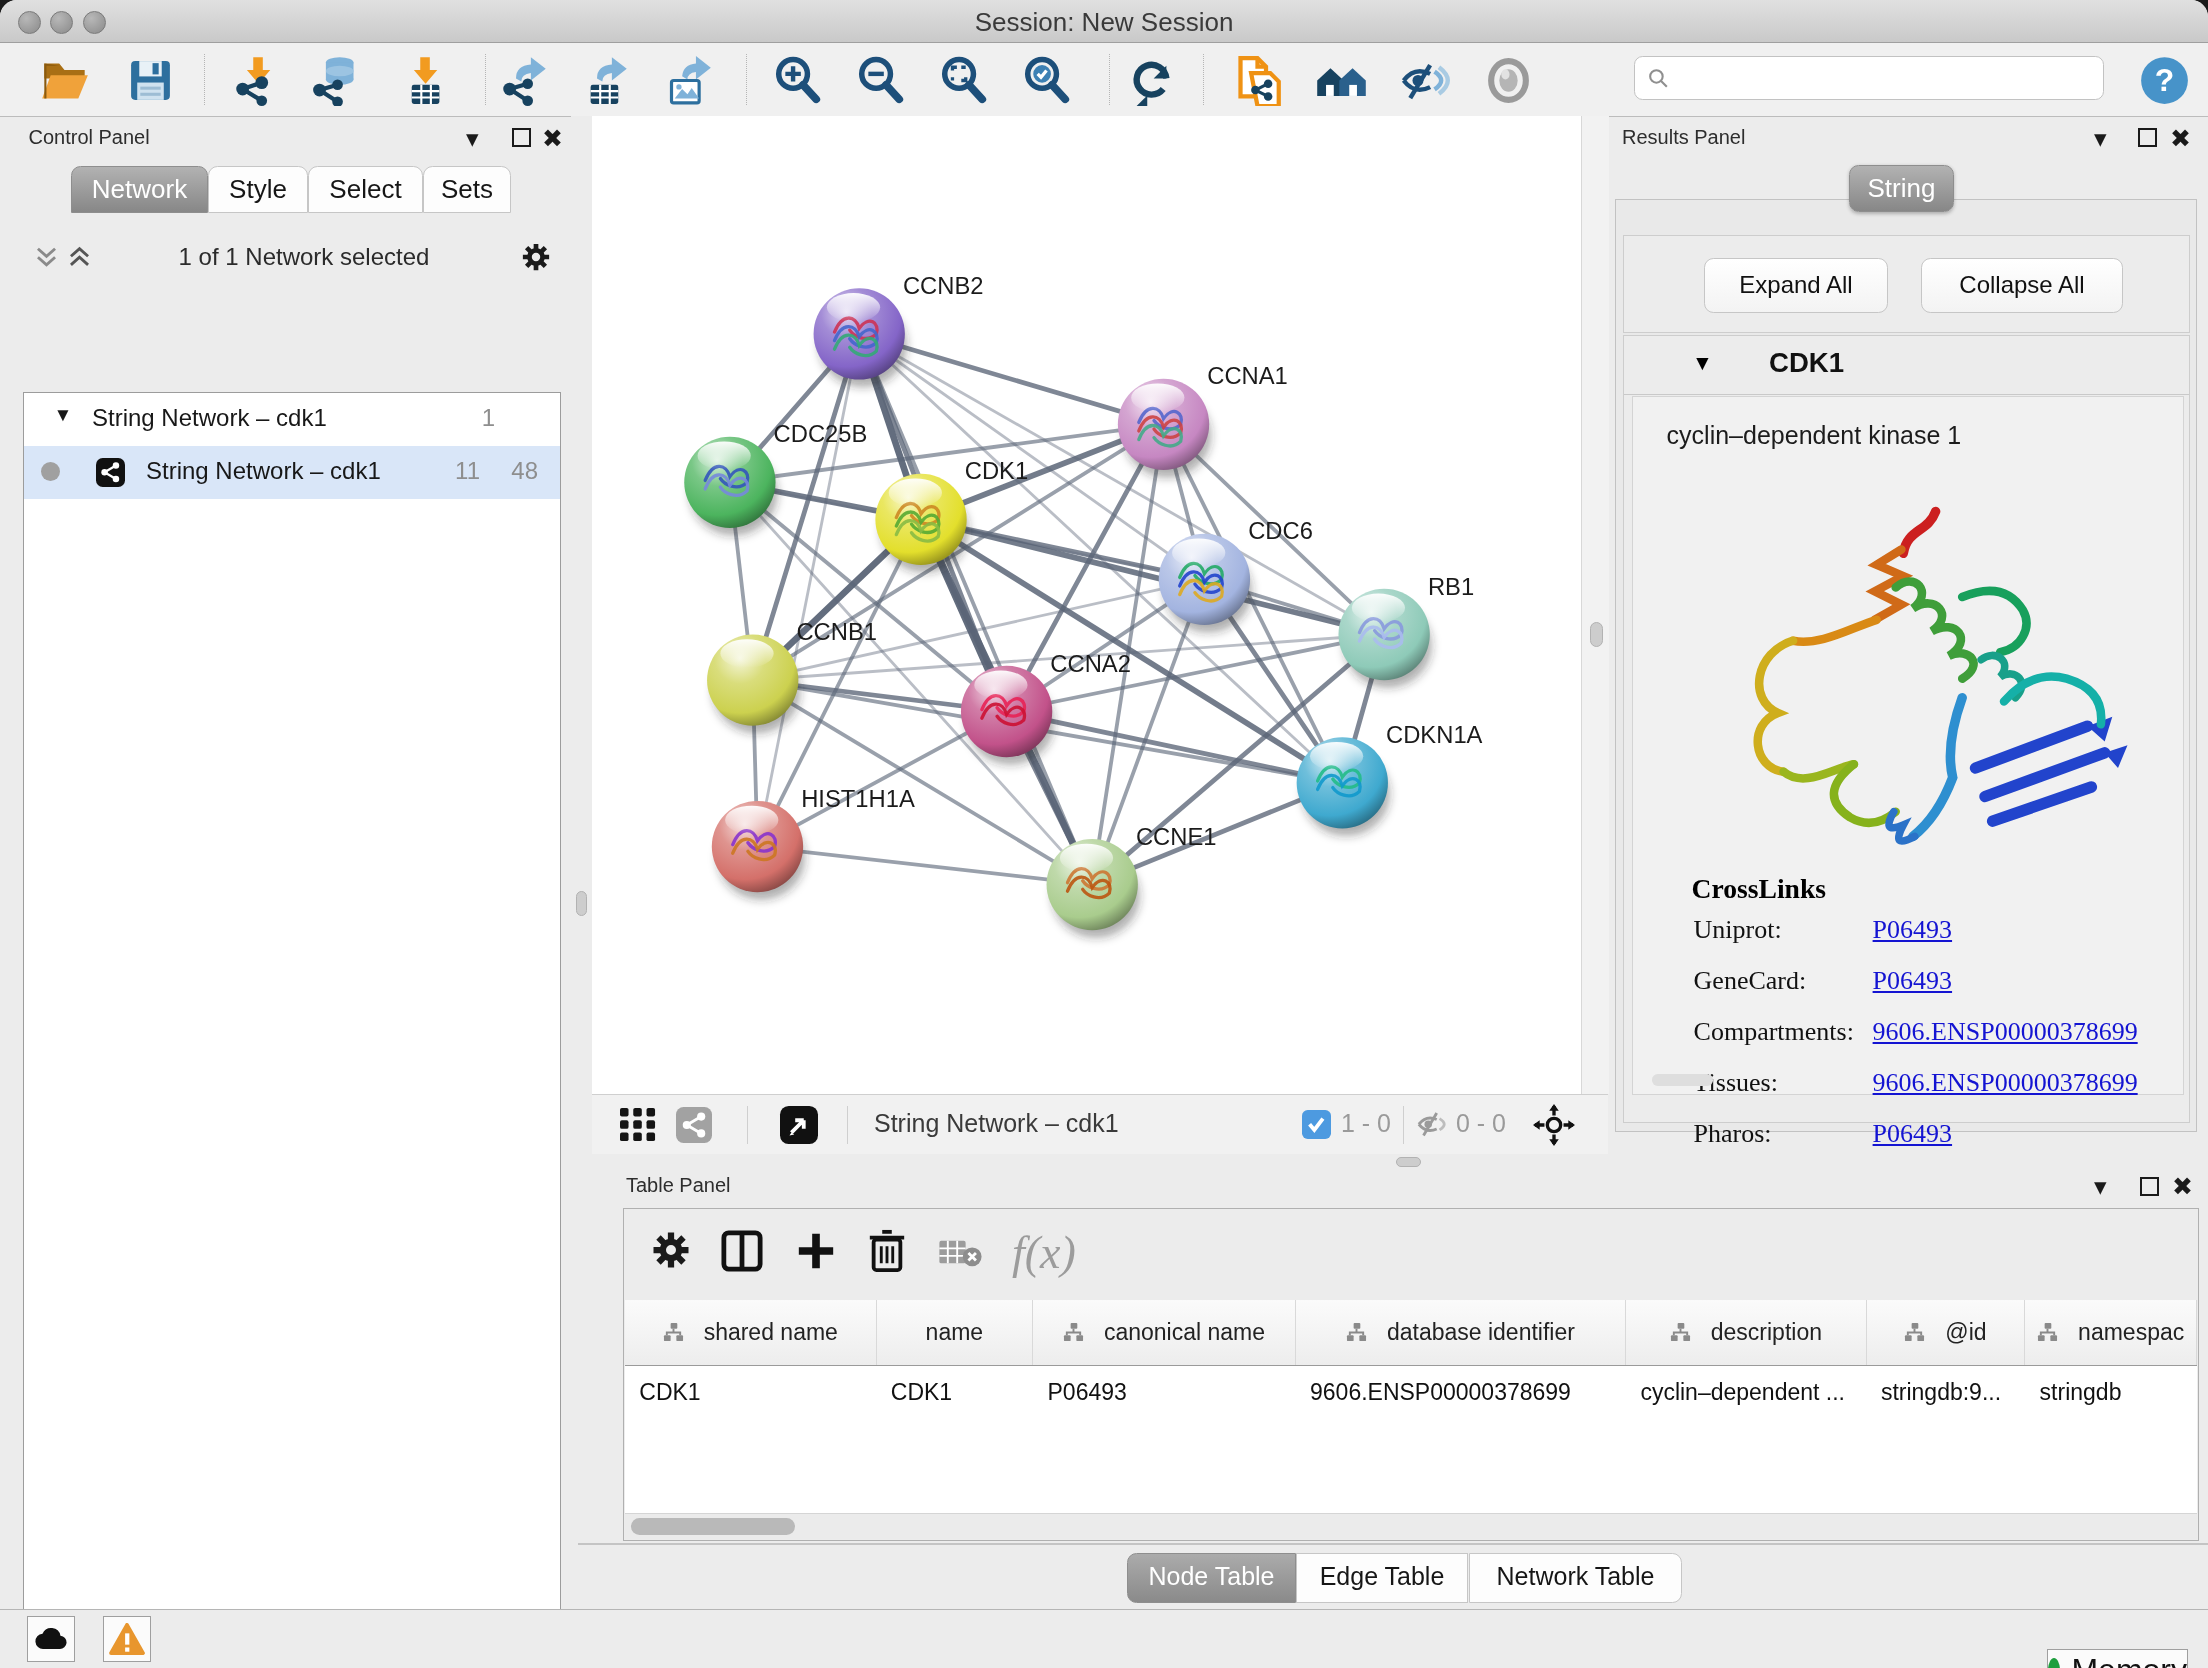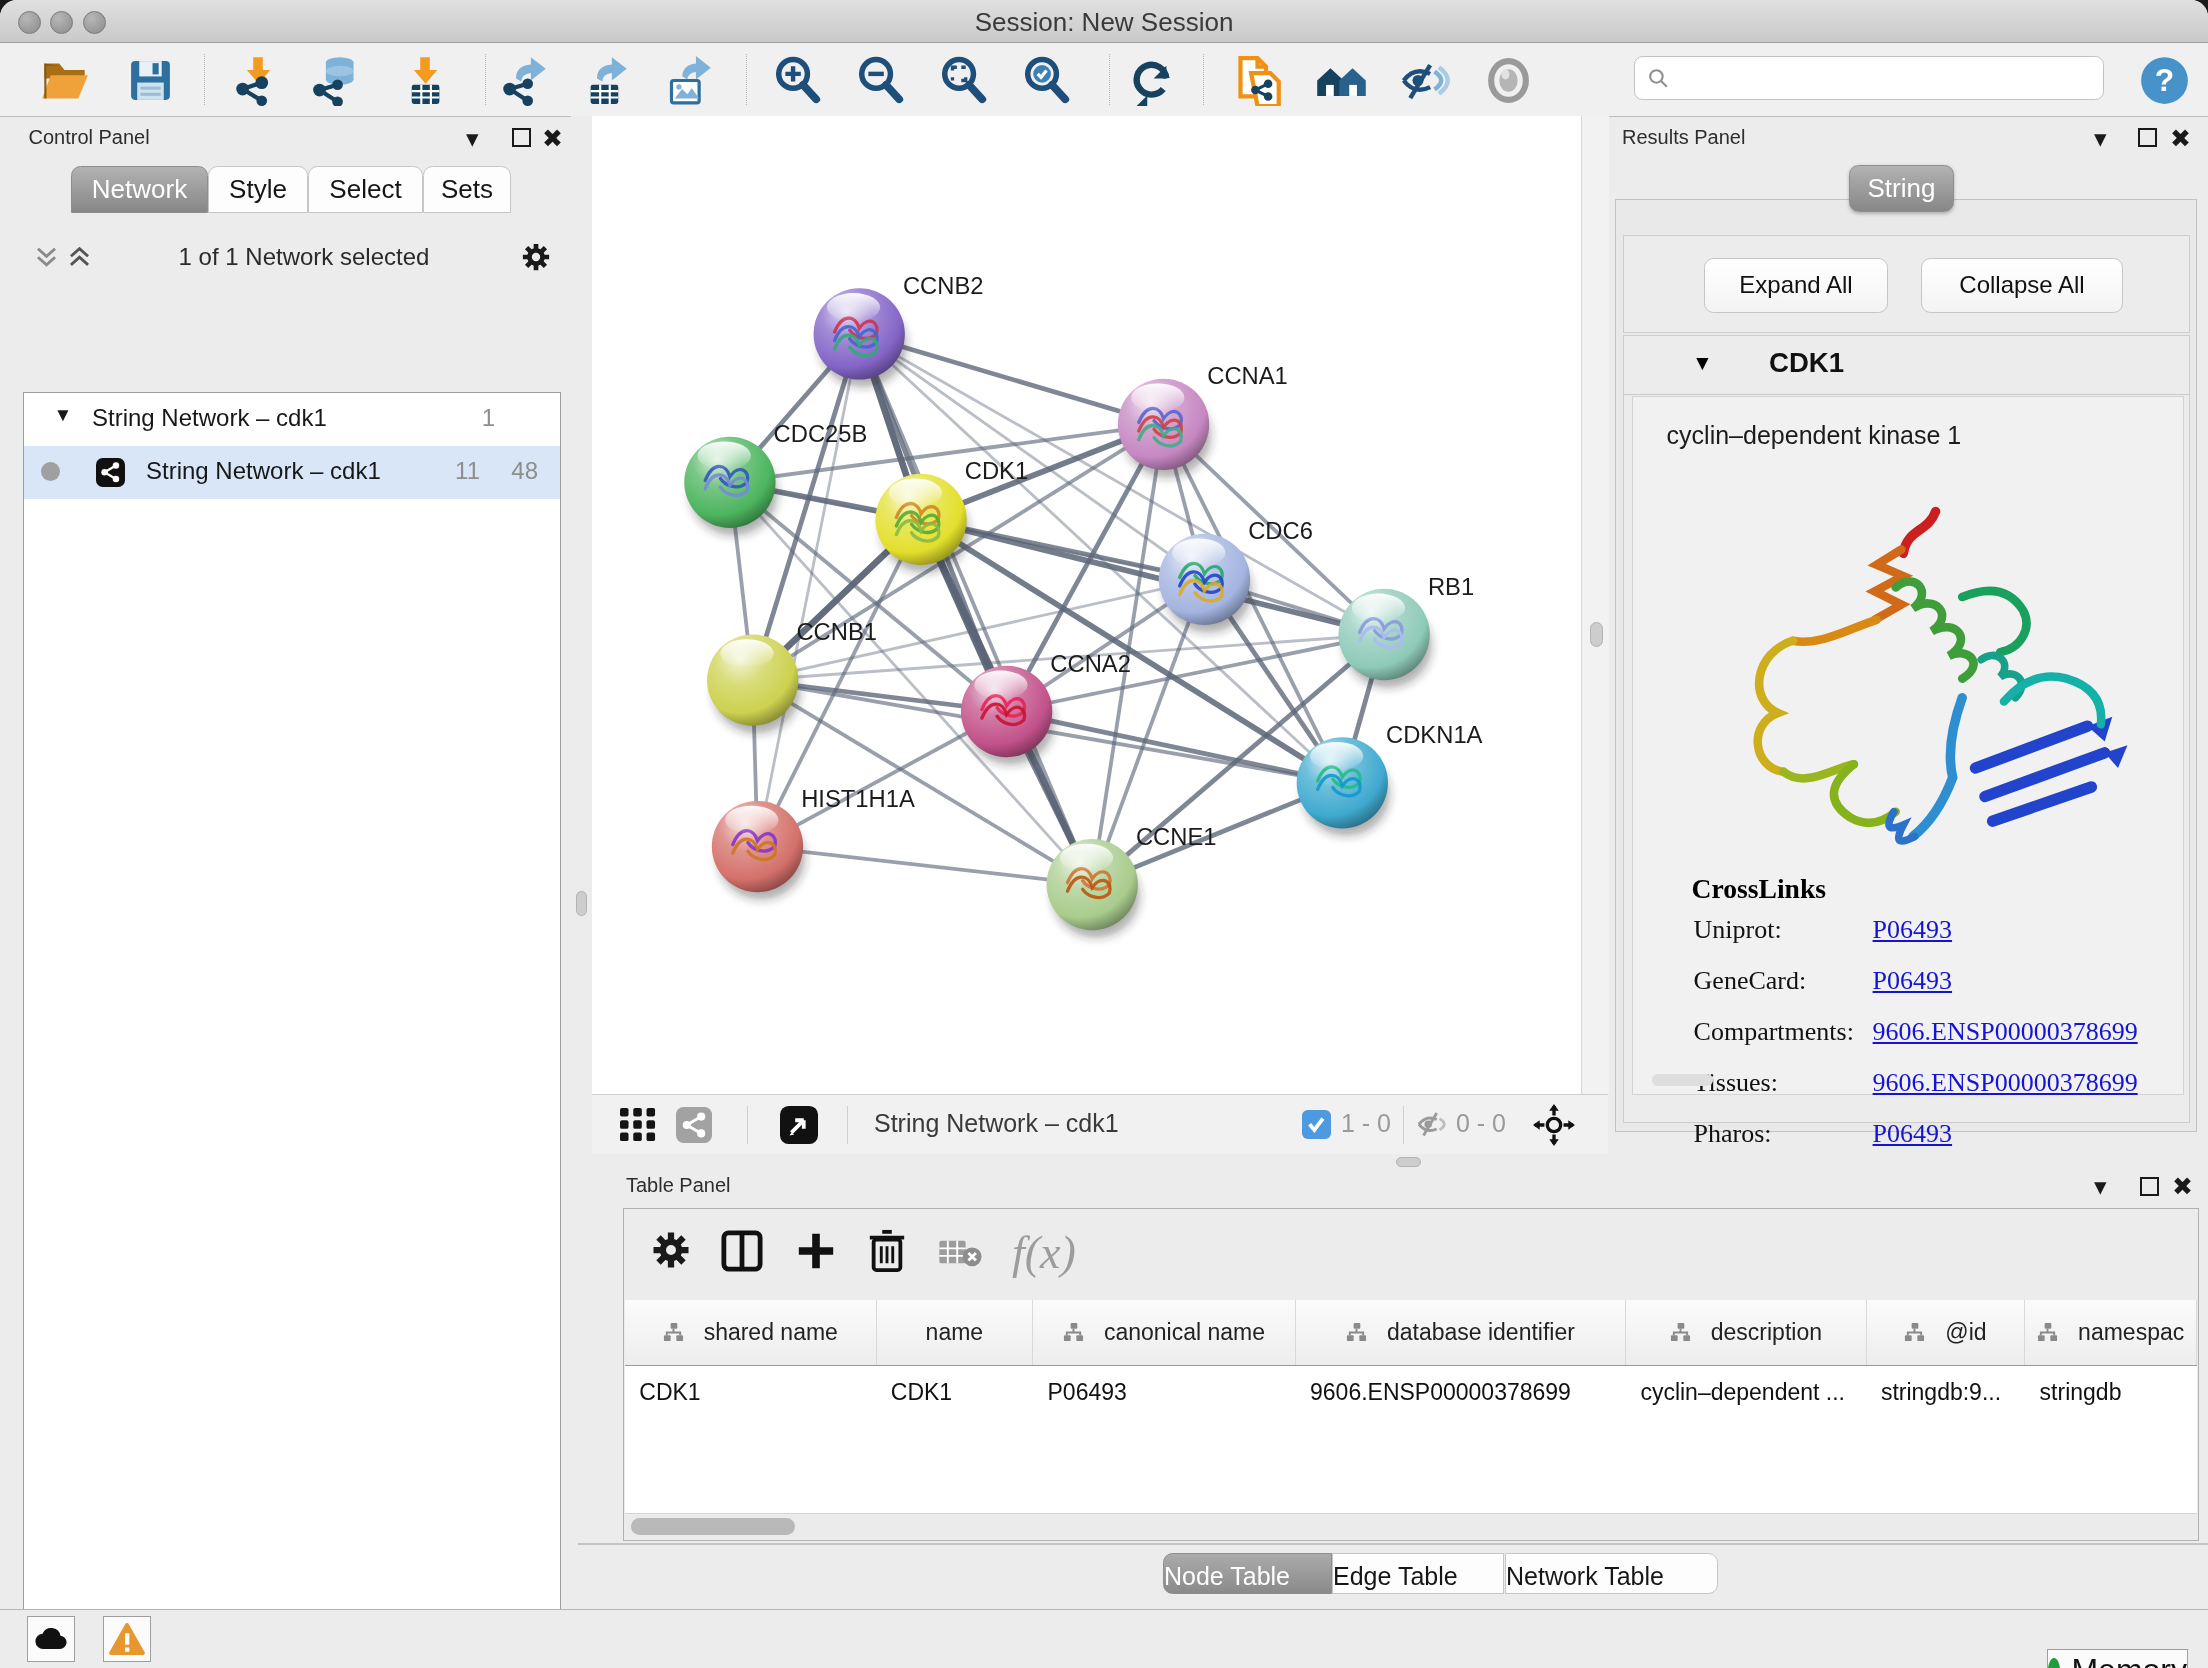--- a/index.html
+++ b/index.html
@@ -54,22 +54,22 @@
   
   .tpbox{left:623px;top:1208px;width:1576px;height:333px;background:#ececec;border:1px solid #b0b0b0;box-sizing:border-box;}
   .thead{display:flex;height:65px;background:linear-gradient(#fbfbfb,#ededed);border-bottom:1.9px solid #9a9a9a;}
   .th{display:flex;align-items:center;justify-content:center;gap:20px;font-size:23px;color:#222;
       border-right:1px solid #d9d9d9;box-sizing:border-box;overflow:hidden;white-space:nowrap;}
   .trowdata{display:flex;height:53px;background:#fff;}
   .td{font-size:23px;color:#111;padding-left:14.3px;box-sizing:border-box;overflow:hidden;white-space:nowrap;
       display:flex;align-items:center;}
   .hscroll{position:absolute;left:1px;bottom:1px;width:1572px;height:25px;background:#ebebeb;border-top:1px solid #d5d5d5;}
   .hthumb{position:absolute;left:5.7px;top:3.8px;width:164px;height:17px;background:#b9b9b9;border-radius:8.6px;}
-  .btab{display:inline-block;height:41px;padding-top:7.6px;box-sizing:border-box;
-    font-size:25px;background:#fdfdfd;border:1px solid #c6c6c6;color:#161616;margin-left:36px;}
+  .btab{display:inline-block;height:50px;padding-top:7.6px;box-sizing:border-box;text-align:center;
+    font-size:25px;background:#fdfdfd;border:1px solid #c6c6c6;color:#161616;}
   .btab.sel{background:linear-gradient(#ababab,#8a8a8a);color:#fff;border-color:#8e8e8e;}
   
   .bottombar{left:0;top:1609px;width:2208px;height:59px;background:#ececec;border-top:1px solid #b5b5b5;}
   .bbtn{top:5.7px;width:48px;height:46px;background:#fbfbfb;border:1.9px solid #9f9f9f;box-sizing:border-box;
     display:flex;align-items:center;justify-content:center;}
   .membtn{top:3.8px;left:2047px;width:141px;height:44px;background:#fbfbfb;border:1.9px solid #9f9f9f;
     box-sizing:border-box;display:flex;align-items:center;justify-content:center;gap:11.4px;font-size:32px;color:#111;margin-top:35px;}
   text{font-family:"Liberation Sans",sans-serif;}
 </style>
 </head>

